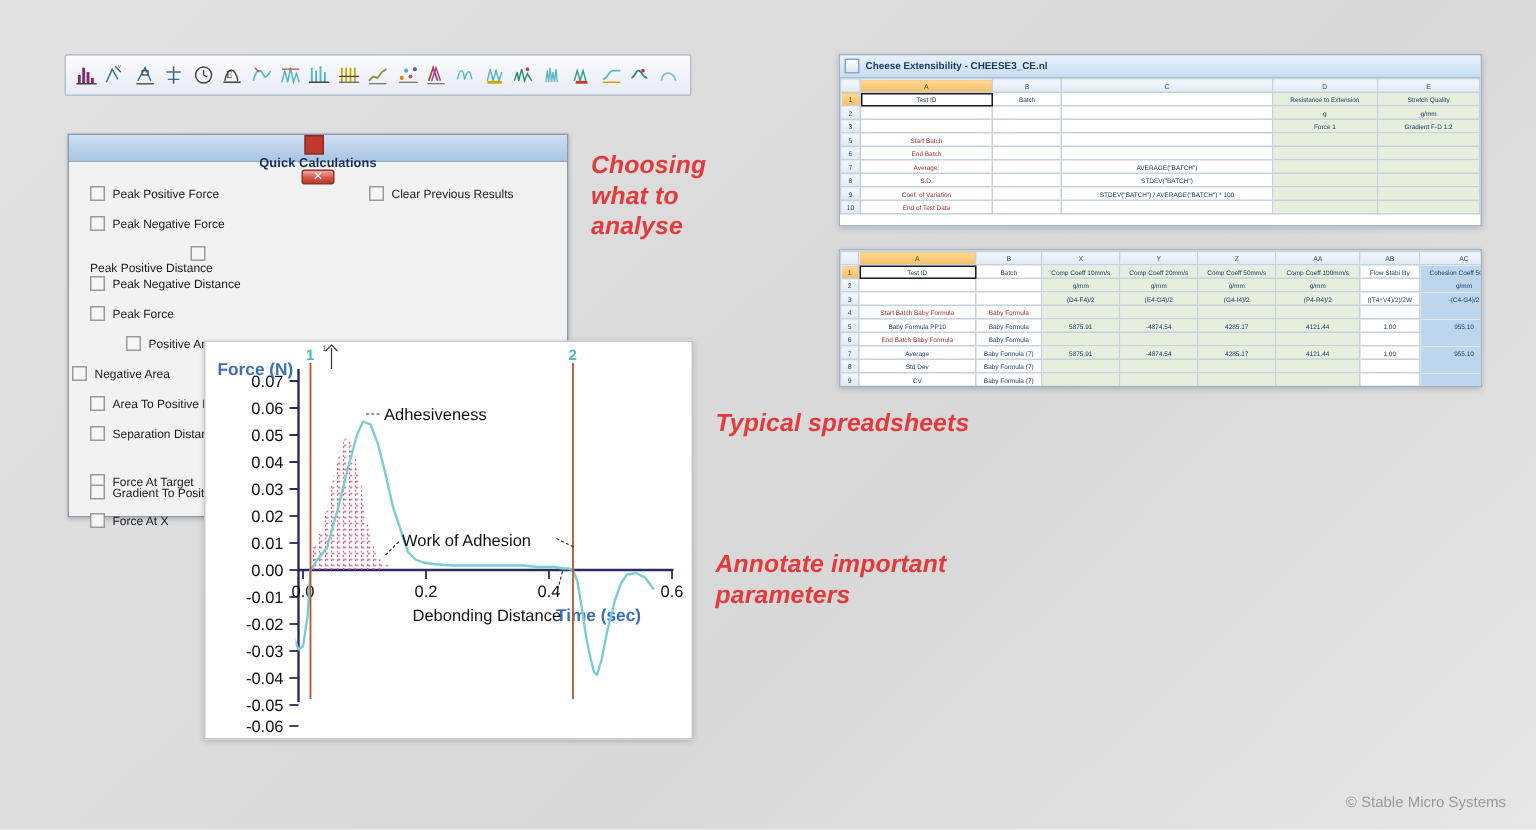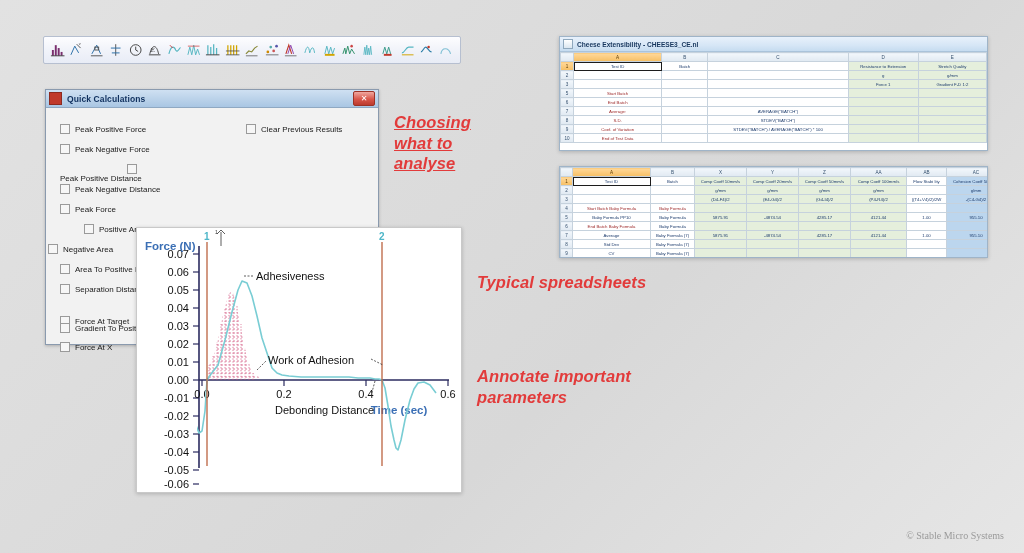--- a/index.html
+++ b/index.html
@@ -41,20 +41,21 @@
     background: #f2f2f2;
     border: 1px solid #8a9aae;
     box-shadow: 0 1px 3px rgba(0,0,0,.22);
   }
   #qc-titlebar {
     height: 17px;
     background: linear-gradient(180deg,#cfe0f2 0%, #bcd3ea 50%, #a9c6e3 100%);
     border-bottom: 1px solid #8fa8c2;
     display: flex; align-items: center;
     padding: 0 3px;
+    flex-direction: column;
   }
   #qc-appicon {
     width: 11px; height: 11px;
     background: #c0392b;
     border: 1px solid #8d2a20;
     margin-right: 5px;
     flex: 0 0 auto;
   }
   #qc-title {
     font-size: 8.5px; color: #10305e; font-weight: 600;
@@ -183,27 +184,27 @@
   
   .anno {
     position: absolute;
     font-style: italic;
     font-weight: bold;
     color: #e23b3b;
     font-size: 16.5px;
     line-height: 1.25;
     letter-spacing: .1px;
   }
-  #anno-choose    { left: 394px; top: 112px; text-decoration: underline; }
+  #anno-choose    { left: 394px; top: 100px; }
   #anno-spread    { left: 477px; top: 272px; }
   #anno-annotate  { left: 477px; top: 366px; }
 
   #copyright {
     position: absolute; right: 20px; bottom: 12px;
-    font-size: 10px; color: #9a9a9a; font-family: Liberation Serif, serif;
+    font-size: 10px; color: #9a9a9a;
   }
 </style>
 </head>
 <body>
 
 <div id="toolbar">
   <div class="tbtn">
       <svg width="18" height="18" viewBox="0 0 18 18">
         <rect x="3" y="9" width="2" height="6" fill="#7a2f6e"></rect>
         <rect x="6" y="4" width="2" height="11" fill="#7a2f6e"></rect>

